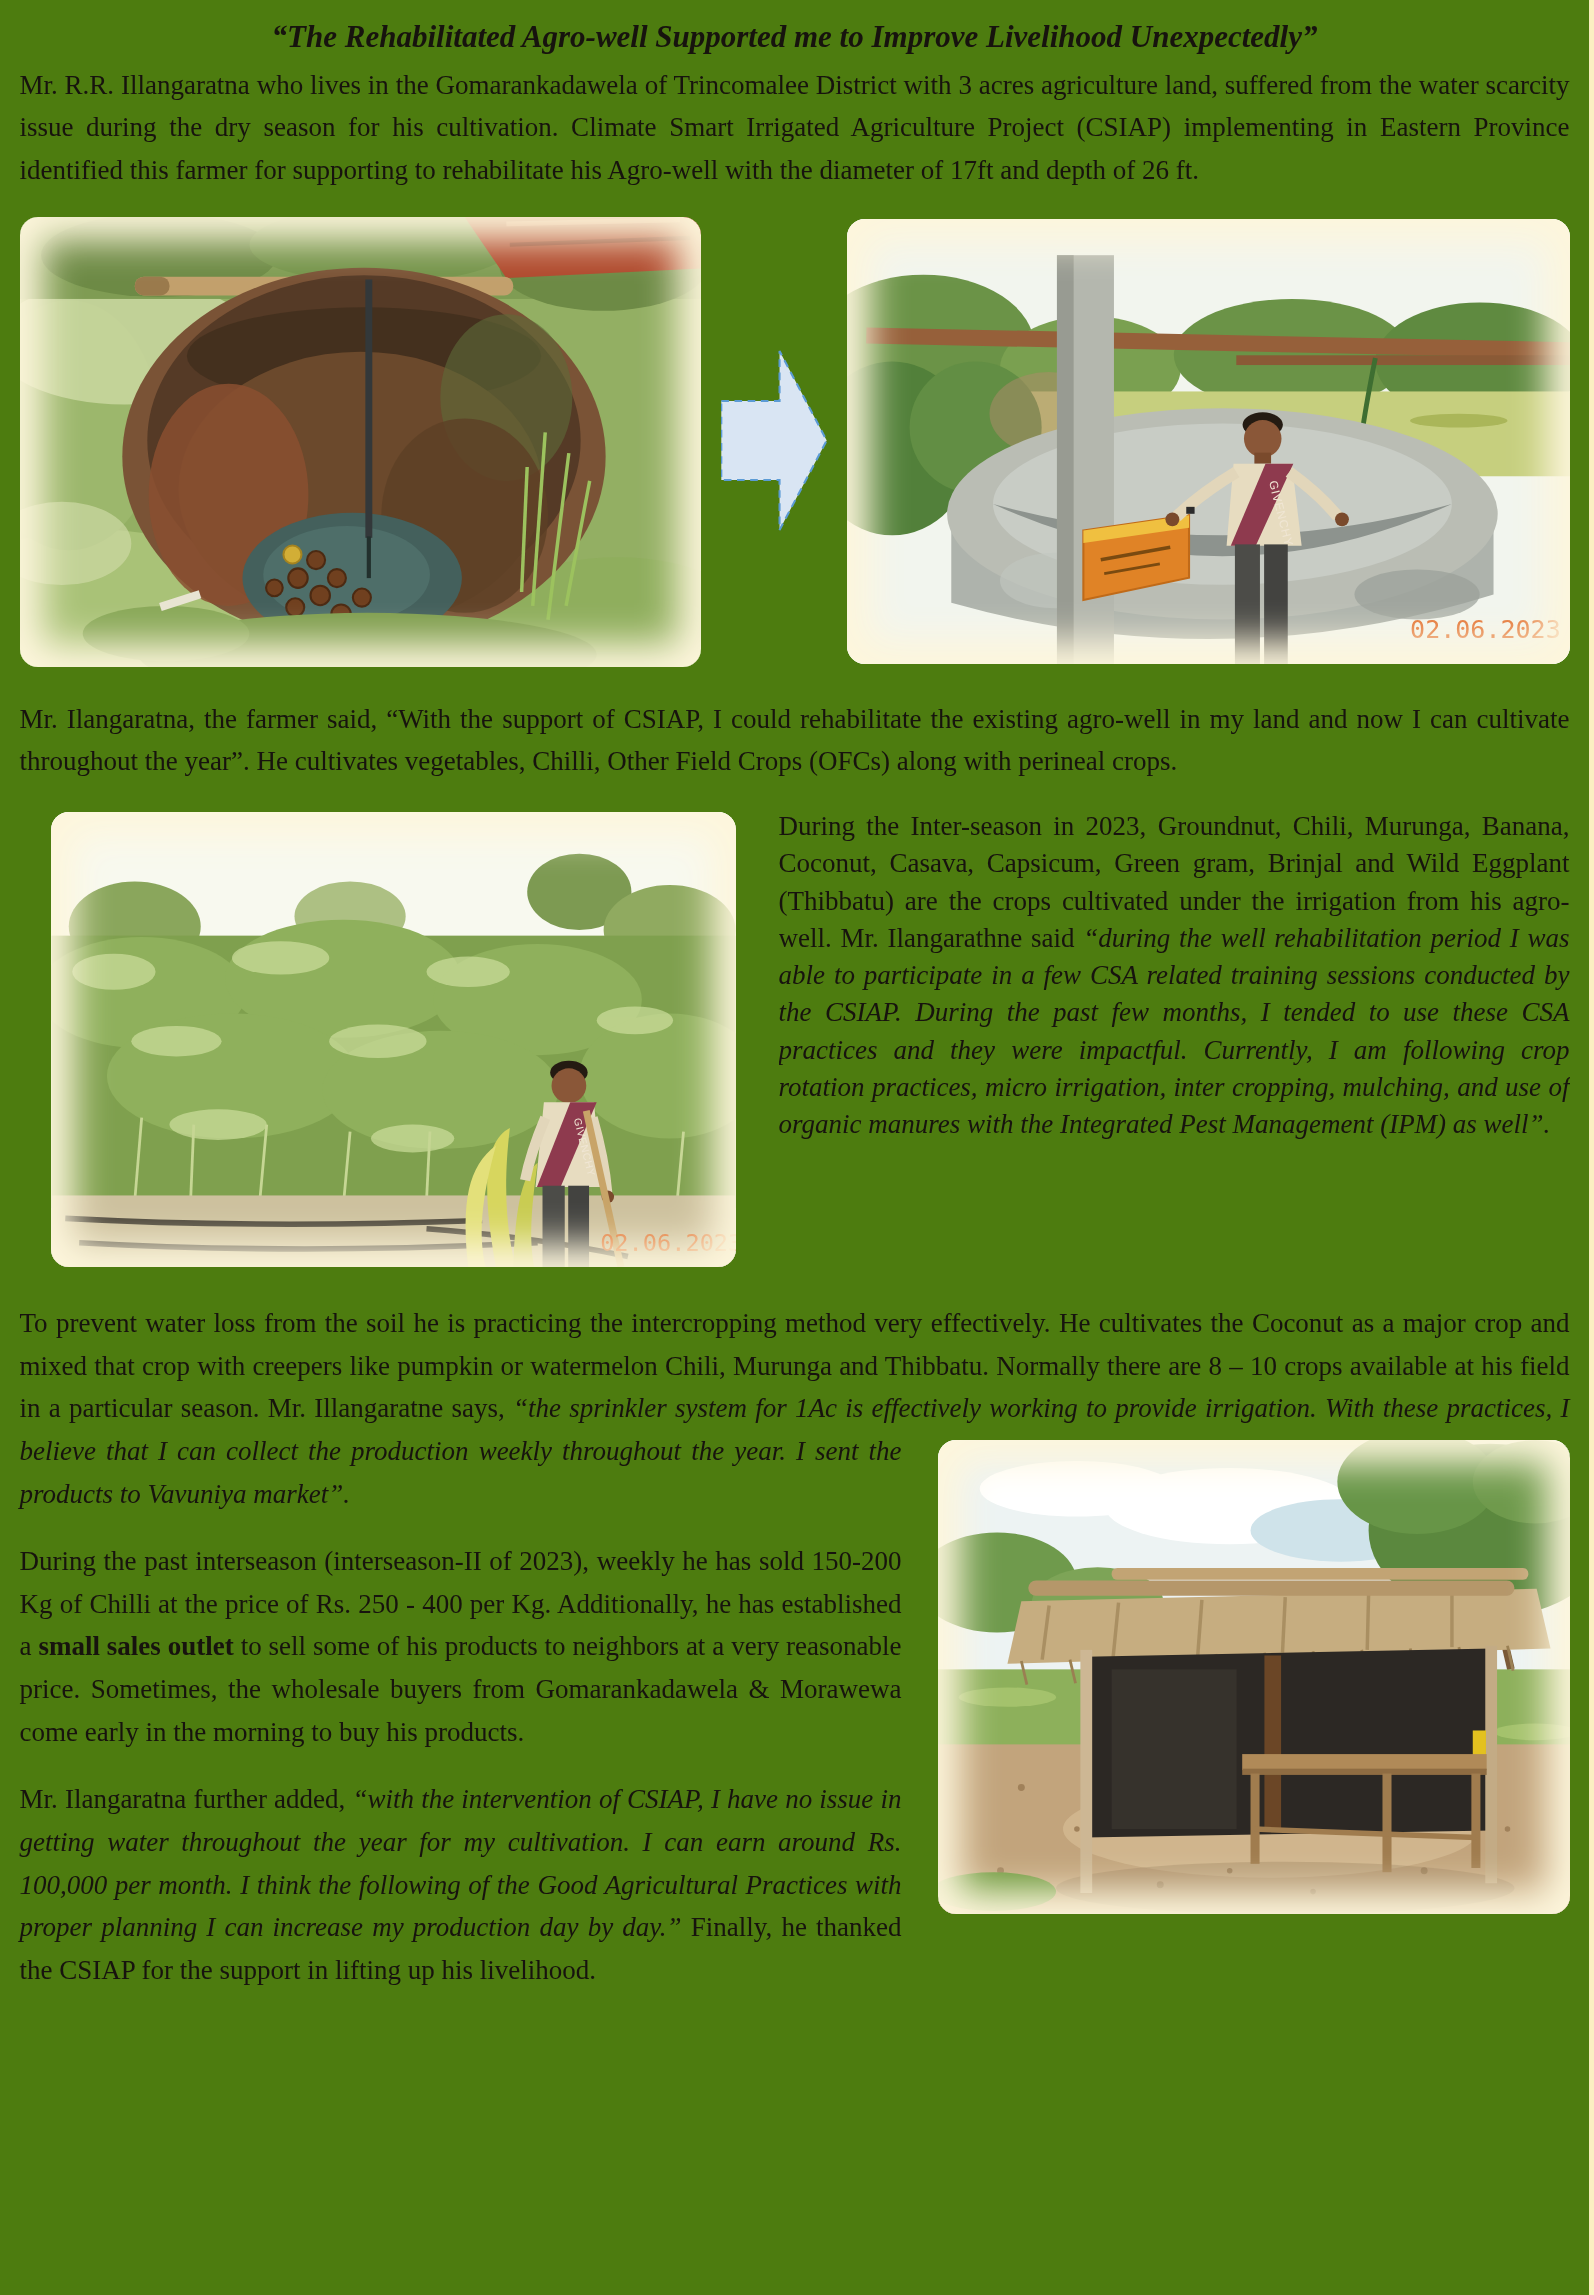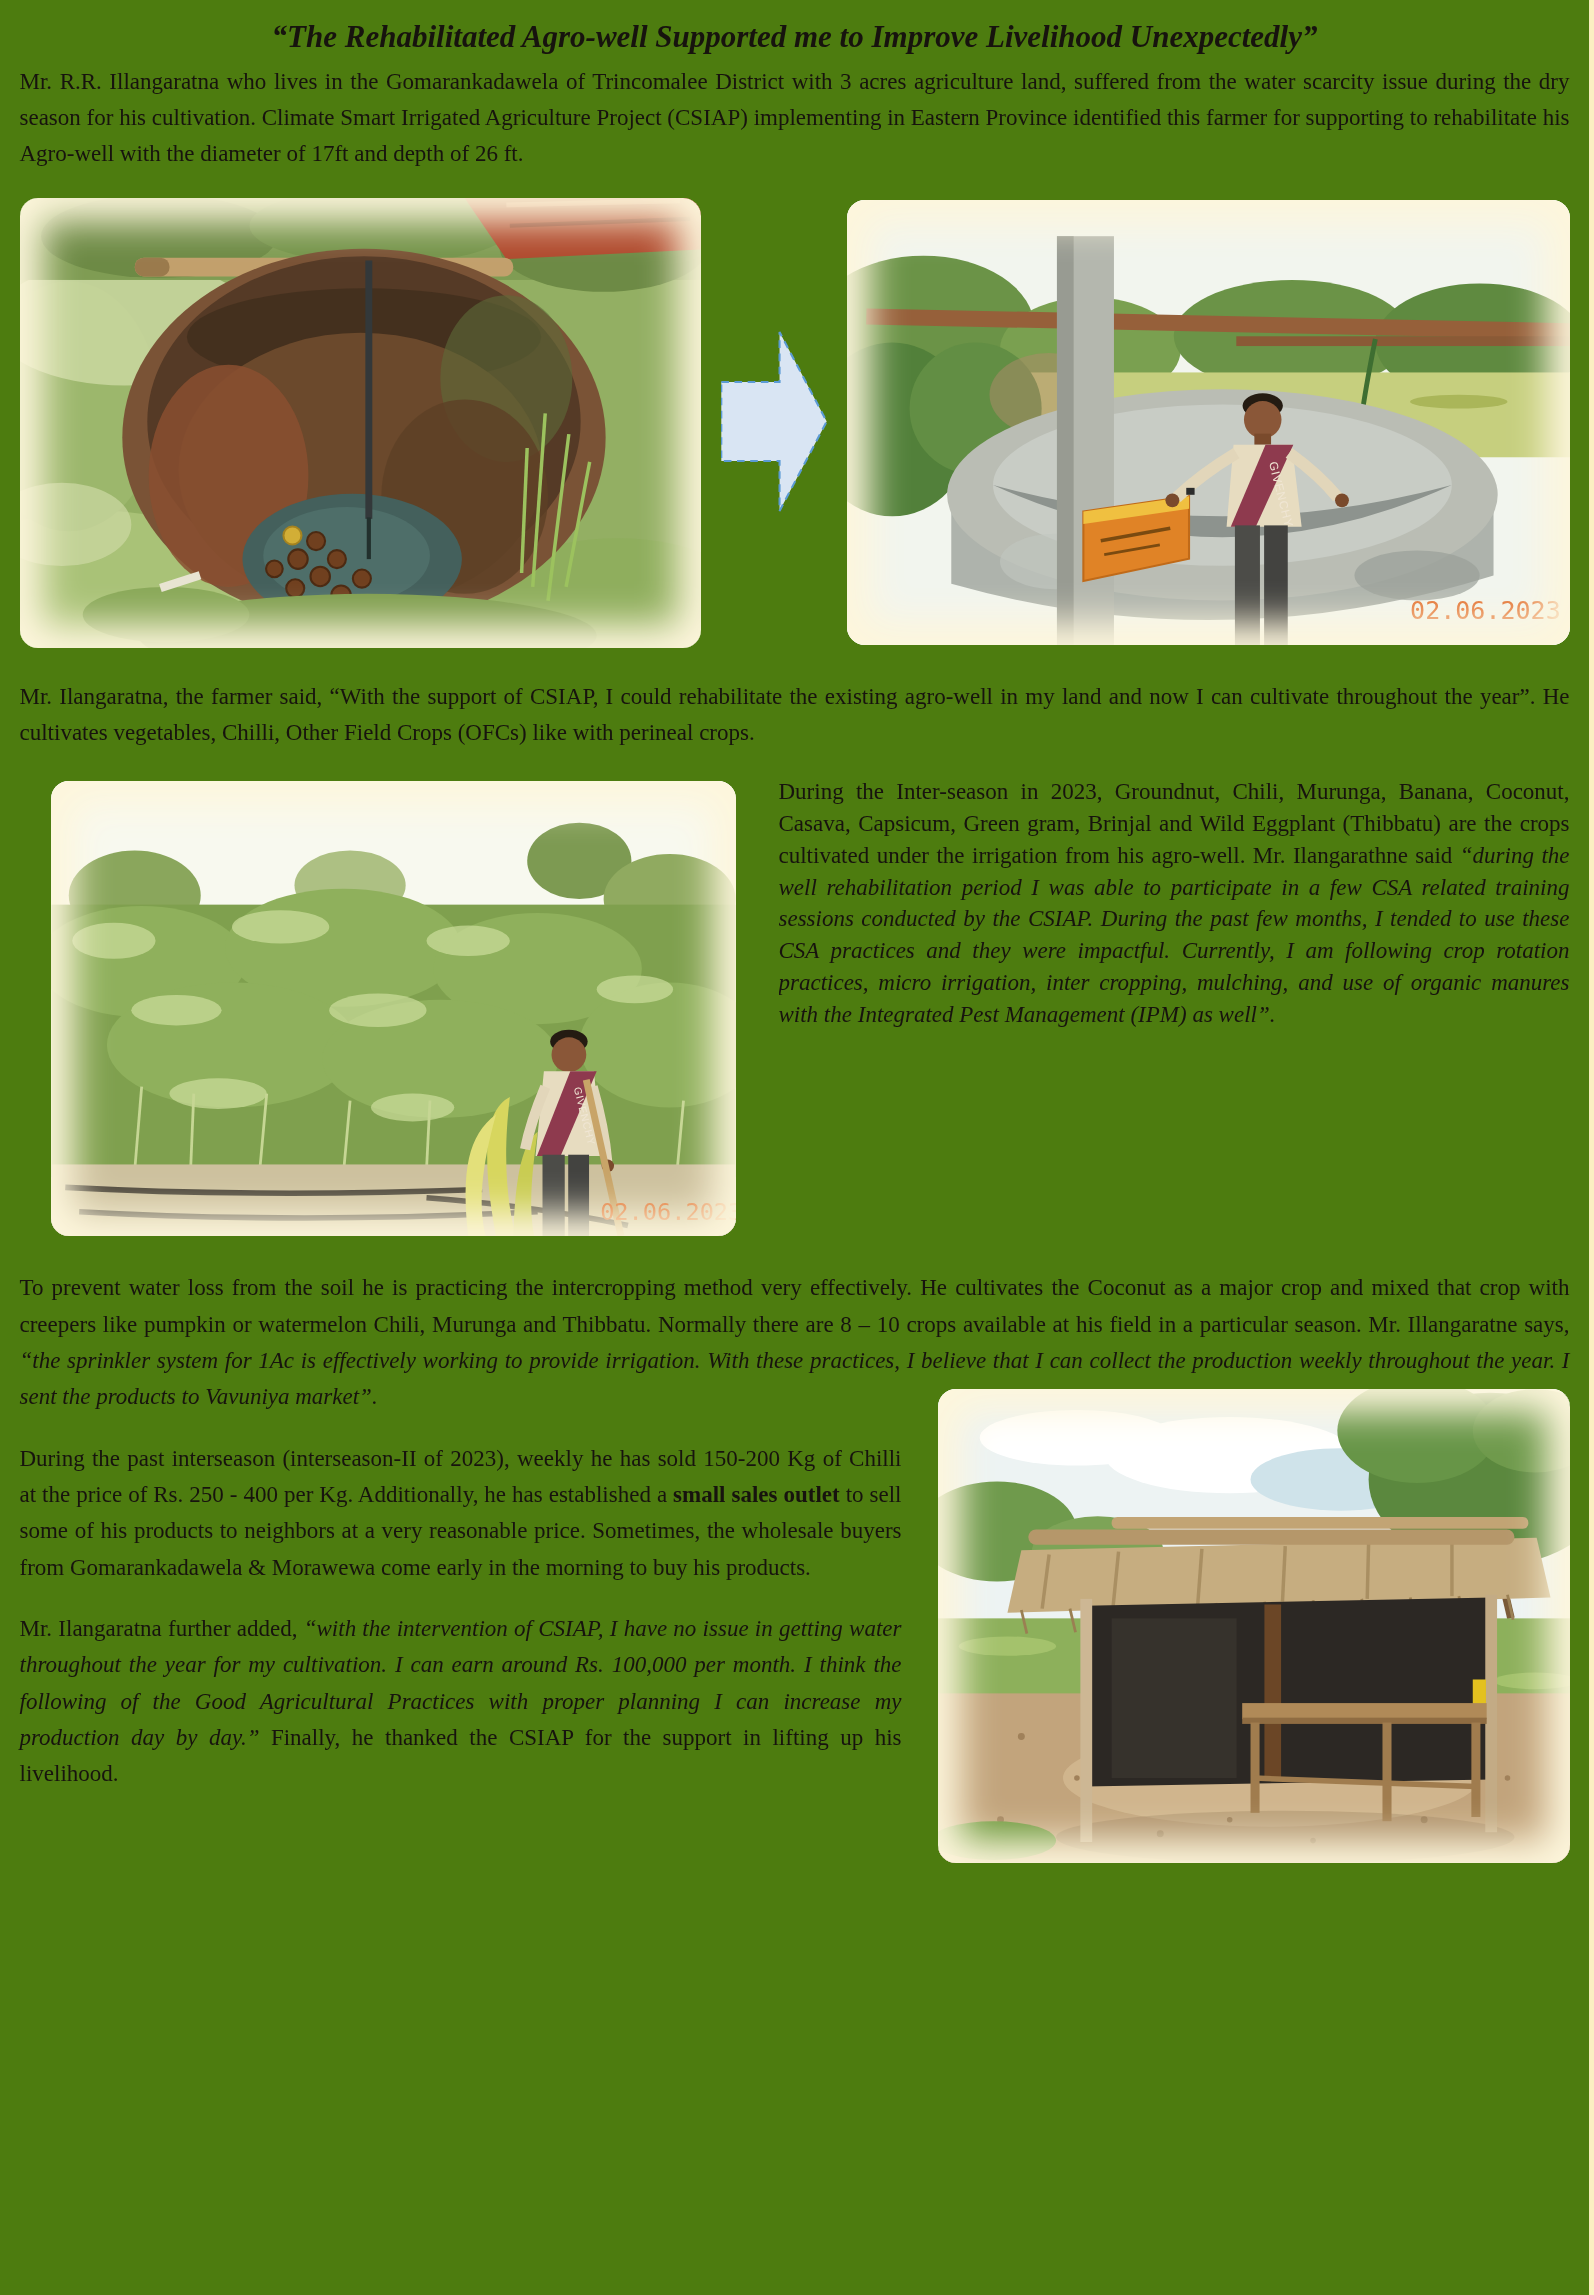--- a/index.html
+++ b/index.html
@@ -3,21 +3,21 @@
 <meta charset="utf-8">
 <style>
   html,body{margin:0;padding:0;background:#FBEEC2;}
   .page{
     width:1589px;min-height:2295px;background:#4d7c0f;
     padding:9.7px 19.5px 14px;box-sizing:border-box;
     font-family:"Liberation Serif","DejaVu Serif",serif;color:#17130e;
   }
   .title{font-size:31px;line-height:1.25;font-weight:700;font-style:italic;text-align:center;margin:8.3px 28px 7px;}
   .subtitle{font-size:24px;text-align:center;margin:0 0 32px;}
-  .para{font-size:23px;line-height:1.58;text-align:justify;margin:0 0 25px;}
+  .para{font-size:27px;line-height:1.58;text-align:justify;margin:0 0 25px;}
   .tight{line-height:1.38;margin-bottom:9px;}
   .qi{font-style:italic;}
   .b{font-weight:700;}
   .photos-row{display:flex;align-items:center;justify-content:space-between;margin:4.2px 0 31px;}
   .frame{display:inline-block;position:relative;border-radius:18px;overflow:hidden;background:#fff;flex:none;}
   .frame::after{content:"";position:absolute;inset:0;border-radius:18px;
     box-shadow:inset 0 0 36px 23.6px #fdf6dc;pointer-events:none;}
   .frame svg{display:block;}
   .arrow-wrap{flex:none;margin:0 2.8px;}
   .float-left{float:left;margin:4.2px 43px 9.7px 31px;}
@@ -139,21 +139,21 @@
           <path d="M636,364 Q680,396 706,428" stroke="#e2d6ba" stroke-width="17" fill="none"></path>
           <circle cx="712" cy="432" r="10" fill="#7a4a2c"></circle>
           <rect x="558" y="468" width="36" height="172" fill="#4c4c48"></rect>
           <rect x="600" y="468" width="34" height="172" fill="#434340"></rect>
         </g>
         <text x="810" y="602" font-size="36" fill="#E2641E" opacity="0.9" font-family="DejaVu Sans Mono, monospace">02.06.2023</text>
       </svg>
     </span>
   </div>
 
-  <p class="para"><span>Mr. Ilangaratna, the farmer said, “With the support of CSIAP, I could rehabilitate the existing agro-well in my land and now I can cultivate throughout the year”.  He cultivates vegetables, Chilli, Other Field Crops (OFCs) like with perineal crops.</span></p>
+  <p class="para"><span>Mr. Ilangaratna, the farmer said, “With the support of CSIAP, I could rehabilitate the existing agro-well in my land and now I can cultivate throughout the year”.  He cultivates vegetables, Chilli, Other Field Crops (OFCs) along with perineal crops.</span></p>
 
   <div class="clearfix">
     <span class="frame float-left">
       <svg width="685" height="455" viewBox="0 0 985 655">
         <rect width="985" height="655" fill="#f8f9ef"></rect>
         <ellipse cx="120" cy="165" rx="95" ry="65" fill="#8aa65c"></ellipse>
         <ellipse cx="430" cy="150" rx="80" ry="50" fill="#9ab168" opacity="0.8"></ellipse>
         <ellipse cx="760" cy="115" rx="75" ry="55" fill="#7d9a52"></ellipse>
         <ellipse cx="890" cy="170" rx="95" ry="65" fill="#90aa60"></ellipse>
         <rect y="178" width="985" height="392" fill="#7fa04e"></rect>

